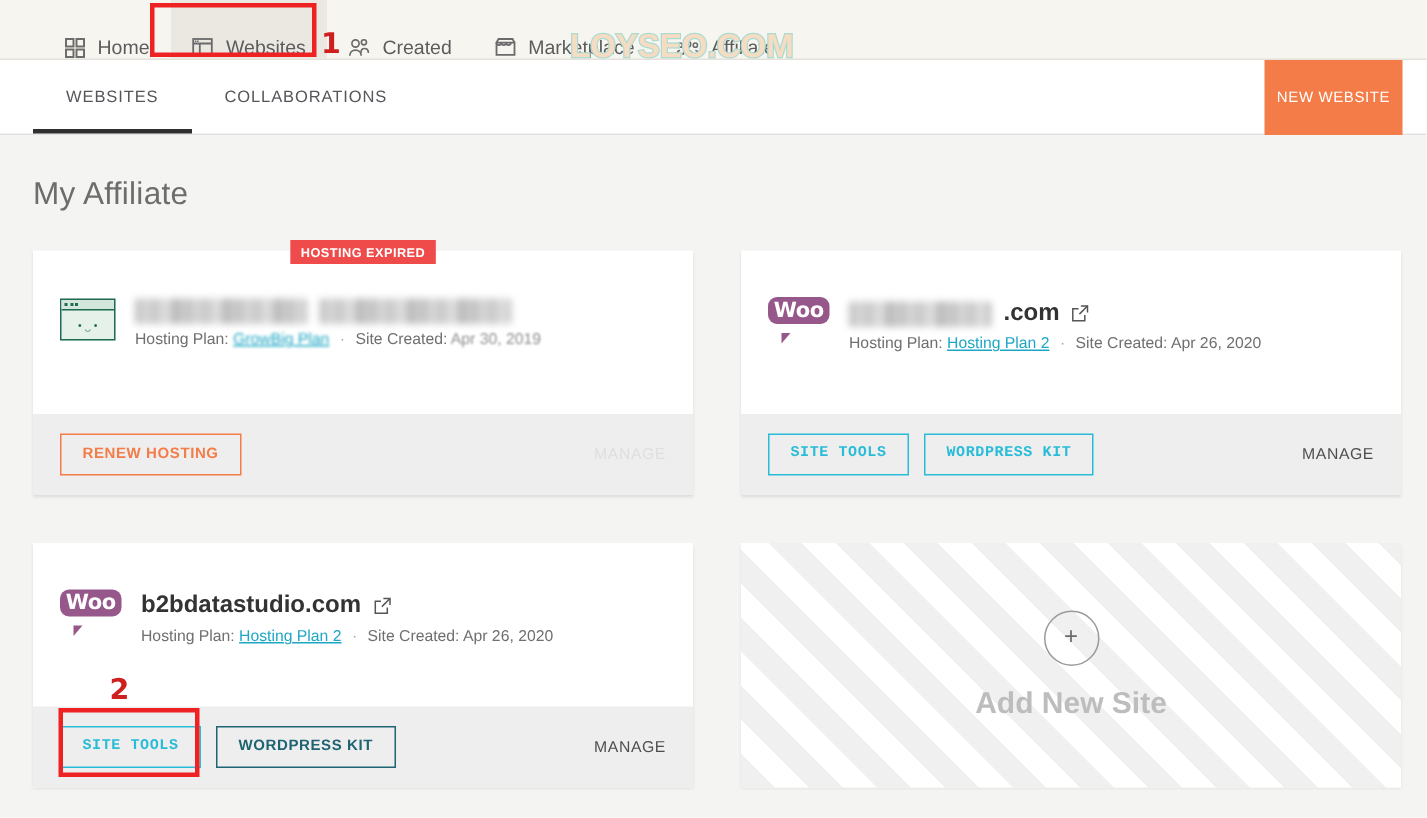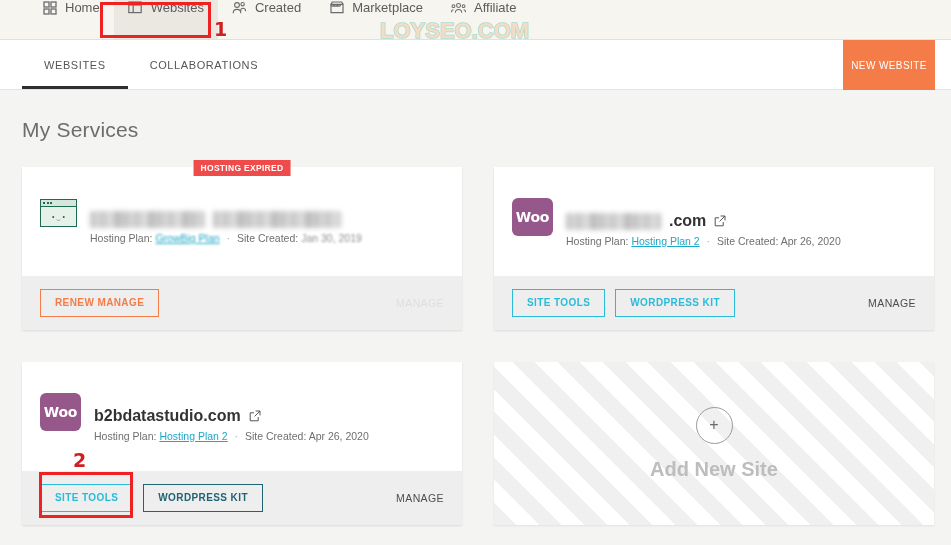--- a/index.html
+++ b/index.html
@@ -24,21 +24,21 @@
     position: relative;
     height: 40px;
     background: #f7f5f0;
     border-bottom: 1px solid #e4e1da;
     display: flex;
     align-items: stretch;
     padding-left: 28px;
   }
   .topnav-item {
     display: flex;
-    align-items: flex-start;
+    align-items: flex-end;
     gap: 8px;
     padding: 0 14px;
     font-size: 13px;
     color: #5c5c5c;
     cursor: pointer;
     white-space: nowrap;
   }
   .topnav-item.active {
     background: #ebe8e1;
   }
@@ -176,21 +176,21 @@
     white-space: nowrap;
   }
 
   .site-icon { flex: 0 0 auto; margin-top: 1px; }
   .woo-logo {
     width: 41px; height: 32px;
     position: relative;
     flex: 0 0 auto;
   }
   .woo-logo .bub {
-    width: 41px; height: 38px;
+    width: 41px; height: 18px;
     background: #96588a;
     border-radius: 6px;
     display: flex;
     align-items: center;
     justify-content: center;
     color: #ffffff;
     font-size: 14px;
     font-weight: bold;
     font-family: "DejaVu Sans", sans-serif;
     letter-spacing: -0.3px;
@@ -219,21 +219,21 @@
     padding-left: 2px;
   }
   .screen-icon .bar i {
     width: 2px; height: 2.5px; background: #1f6b52; display: block;
   }
   .screen-icon .face {
     display: flex; align-items: center; justify-content: center;
     gap: 3px; height: 18px; font-size: 7px; color: #1f6b52;
   }
 
-  .card-info { flex: 1; min-width: 0; padding-top: 1px; margin-top: 12px; }
+  .card-info { flex: 1; min-width: 0; padding-top: 1px; }
   .site-name {
     font-size: 16px;
     font-weight: bold;
     color: #333333;
     display: flex;
     align-items: center;
     gap: 8px;
     line-height: 20px;
     margin-bottom: 3px;
   }
@@ -279,21 +279,21 @@
     font-size: 10px;
     font-weight: bold;
     letter-spacing: 0.4px;
     padding: 8px 14px;
     background: transparent;
     cursor: pointer;
     font-family: "Liberation Sans", sans-serif;
     line-height: 1;
     white-space: nowrap;
   }
-  .btn-teal { border: 1.6px solid #29bcd8; color: #29bcd8; }
+  .btn-teal { border: 1.6px solid #29bcd8; color: #29bcd8; font-family: Liberation Mono, monospace; }
   .btn-teal-dark { border: 1.6px solid #1f6472; color: #1f6472; }
   .btn-orange { border: 1.6px solid #f47c48; color: #f47c48; }
 
   .manage {
     margin-left: auto;
     font-size: 10.5px;
     font-weight: normal;
     letter-spacing: 0.4px;
     color: #4d4d4d;
     cursor: pointer;
@@ -429,21 +429,21 @@
     <div class="subnav-tab active">
       <span>WEBSITES</span>
     </div>
     <div class="subnav-tab">
       <span>COLLABORATIONS</span>
     </div>
     <button class="new-website-btn">NEW WEBSITE</button>
   </div>
 
   <div class="page">
-    <div class="page-title">My Services</div>
+    <div class="page-title">My Affiliate</div>
 
     <div class="grid">
 
       <div class="card">
         <div class="badge">HOSTING EXPIRED</div>
         <div class="card-body">
           <div class="site-icon">
             <div class="screen-icon">
               <div class="bar">
                   <i></i>
@@ -456,26 +456,26 @@
           <div class="card-info">
             <div class="site-name">
               <span class="blurred w1"></span>
               <span class="blurred w2"></span>
             </div>
             <div class="site-meta">
               <span>Hosting Plan:</span>
               <a class="blurred-meta" href="#">GrowBig Plan</a>
               <span class="dot">·</span>
               <span>Site Created:</span>
-              <span class="blurred-soft">Jan 30, 2019</span>
+              <span class="blurred-soft">Apr 30, 2019</span>
             </div>
           </div>
         </div>
         <div class="card-footer">
-          <button class="btn btn-orange">RENEW MANAGE</button>
+          <button class="btn btn-orange">RENEW HOSTING</button>
           <span class="manage disabled">MANAGE</span>
         </div>
       </div>
 
       <div class="card">
         <div class="card-body">
           <div class="woo-logo">
             <div class="bub">Woo</div>
             <div class="tail"></div>
           </div>

